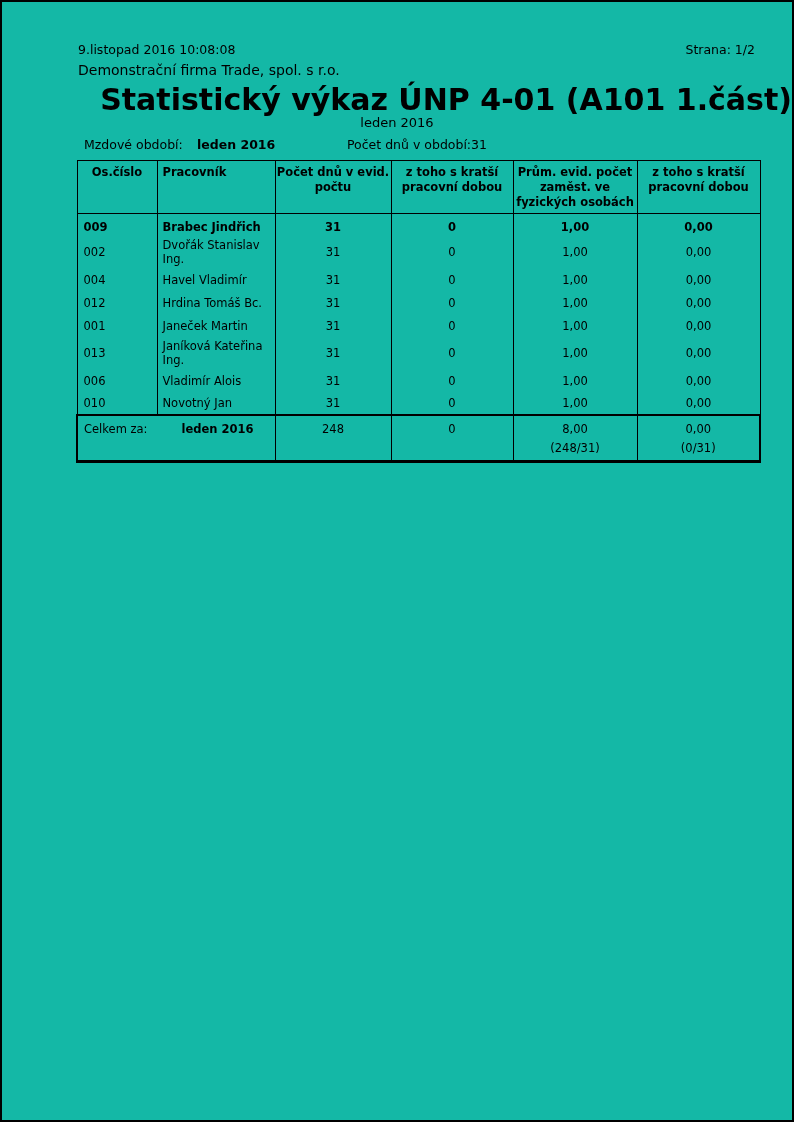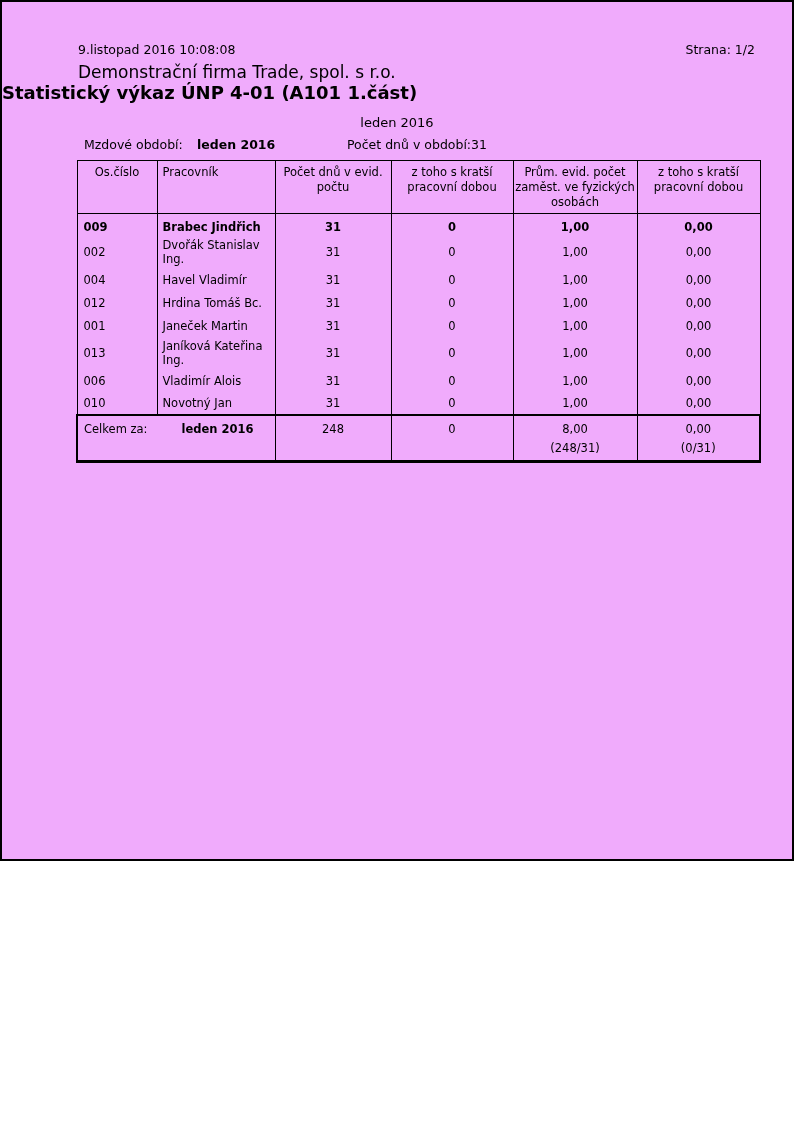--- a/index.html
+++ b/index.html
@@ -6,50 +6,50 @@
   html, body { background: #ffffff; }
   body {
     font-family: "DejaVu Sans", "Liberation Sans", sans-serif;
     color: #000000;
     width: 794px;
     height: 1122px;
   }
   .page {
     position: relative;
     width: 794px;
-    height: 861px;
-    background: #f0abfc;
+    height: 1122px;
+    background: #14b8a6;
     border: 2px solid #000000;
     overflow: hidden;
   }
   
   .meta-line {
     position: absolute;
     top: 40px;
     left: 76px;
     right: 37px;
     display: flex;
     justify-content: space-between;
     font-size: 12.5px;
     line-height: 1.2;
   }
   .company-line {
     position: absolute;
     top: 60px;
     left: 76px;
-    font-size: 17px;
+    font-size: 14px;
     text-align: right;
   }
   .report-title {
     position: absolute;
     top: 80px;
     left: 0;
     width: 100%;
-    text-align: left;
-    font-size: 18px;
+    text-align: right;
+    font-size: 30px;
     font-weight: bold;
     letter-spacing: 0px;
   }
   .report-subtitle {
     position: absolute;
     top: 113px;
     left: 0;
     width: 100%;
     text-align: center;
     font-size: 13px;
@@ -76,21 +76,21 @@
     table-layout: fixed;
   }
   .report-table col.w0 { width: 80px; }
   .report-table col.w1 { width: 118px; }
   .report-table col.w2 { width: 116px; }
   .report-table col.w3 { width: 122px; }
   .report-table col.w4 { width: 124px; }
   .report-table col.w5 { width: 123px; }
   .report-table thead th {
     border: 1px solid #000000;
-    font-weight: normal;
+    font-weight: bold;
     text-align: center;
     vertical-align: top;
     padding: 4px 1px 3px 1px;
     height: 44px;
     line-height: 1.3;
   }
   .report-table thead th.h0 { text-align: center; }
   .report-table thead th.h1 { text-align: left; padding-left: 5px; }
   .report-table tbody td {
     border-left: 1px solid #000000;

